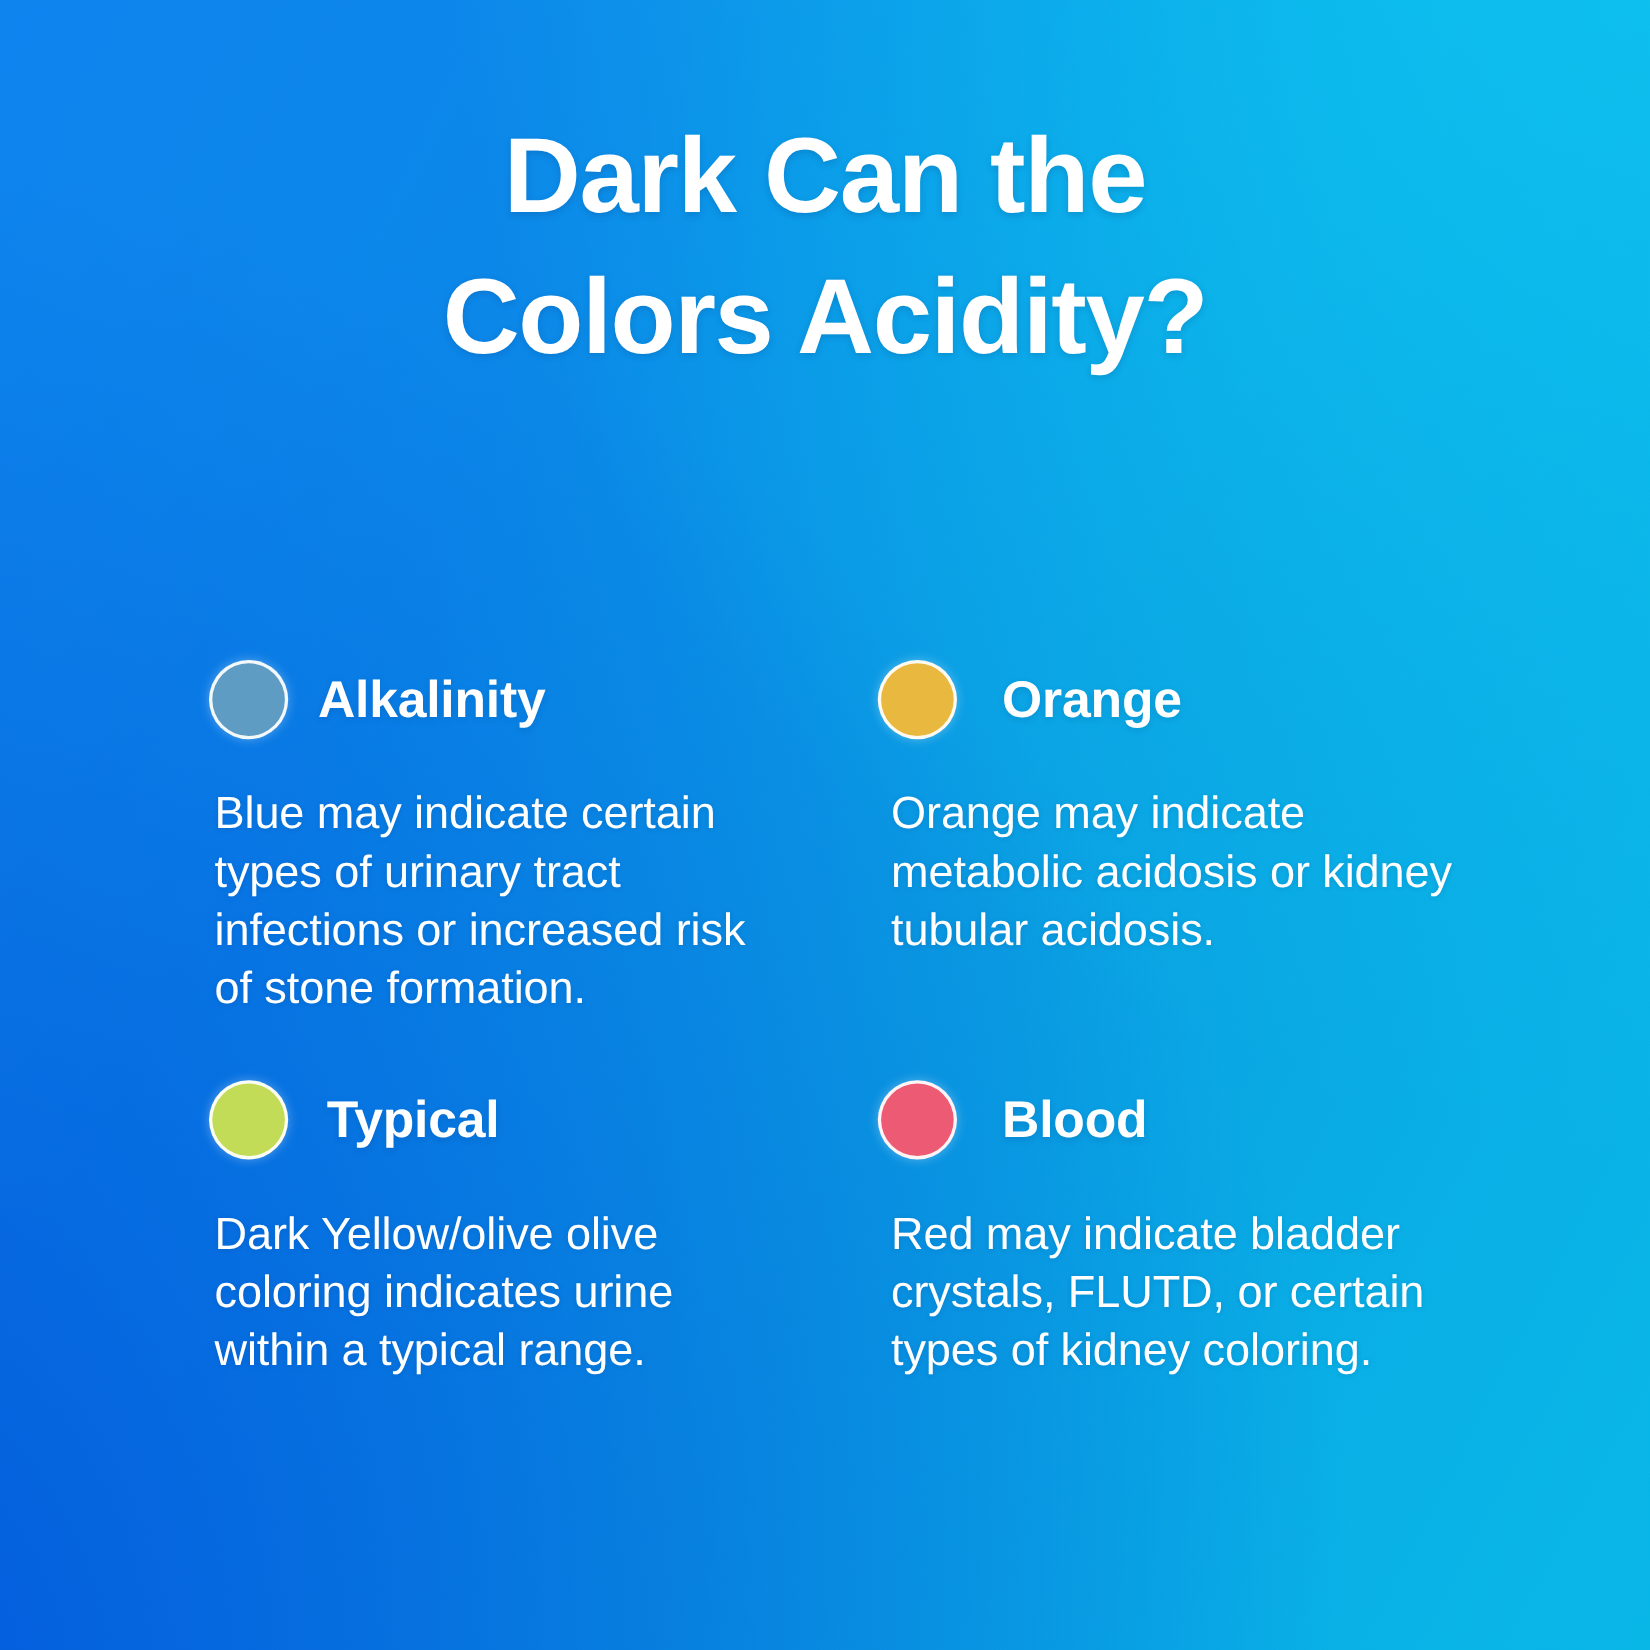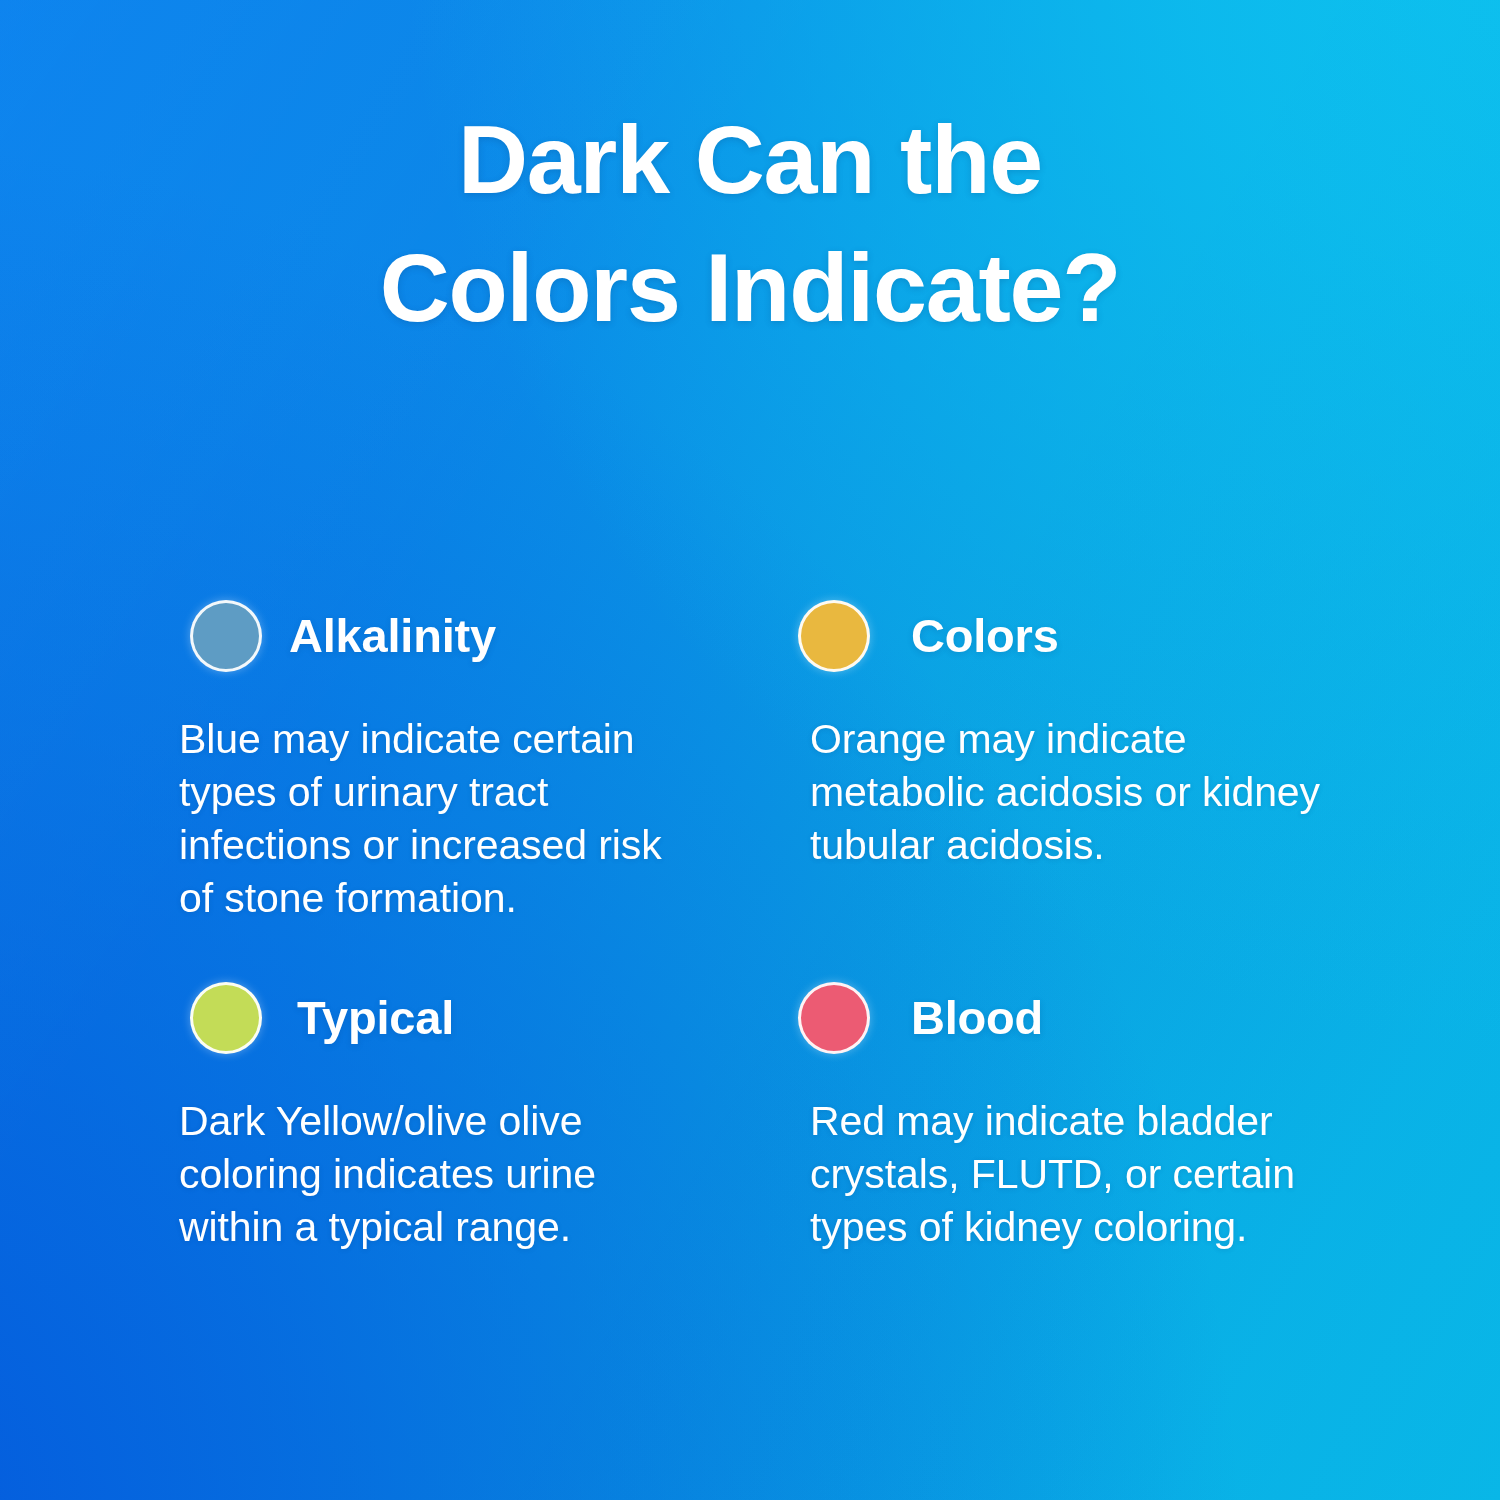--- a/index.html
+++ b/index.html
@@ -120,47 +120,47 @@
 
   
   .item.alkalinity .item-head { margin-left: 12px; }
   .item.acidity    .item-head { margin-left: 12px; }
   .item.typical    .item-head { margin-left: 12px; }
   .item.blood      .item-head { margin-left: 12px; }
   .item.acidity .item-label,
   .item.blood   .item-label { margin-left: 14px; }
   .item.typical .item-label { margin-left: 8px; }
 
-  .item-desc { margin-left: 1px; }
+  .item-desc { margin-left: 17px; }
   .col-right .item-desc { margin-left: 24px; }
 </style>
 </head>
 <body>
 
 <div id="poster">
 
   <div class="title-block">
     <span class="title-line">Dark Can the</span>
-    <span class="title-line">Colors Indicate?</span>
+    <span class="title-line">Colors Acidity?</span>
   </div>
 
   <div class="items-grid">
 
     <div class="item alkalinity col-left">
       <div class="item-head">
         <span class="swatch" style="background: rgb(94, 156, 196);"></span>
         <span class="item-label">Alkalinity</span>
       </div>
       <p class="item-desc">Blue may indicate certain types of urinary tract infections or increased risk of stone formation.</p>
     </div>
 
     <div class="item acidity col-right">
       <div class="item-head">
         <span class="swatch" style="background: rgb(233, 184, 63);"></span>
-        <span class="item-label">Colors</span>
+        <span class="item-label">Orange</span>
       </div>
       <p class="item-desc">Orange may indicate metabolic acidosis or kidney tubular acidosis.</p>
     </div>
 
     <div class="item typical col-left">
       <div class="item-head">
         <span class="swatch" style="background: rgb(195, 220, 87);"></span>
         <span class="item-label">Typical</span>
       </div>
       <p class="item-desc">Dark Yellow/olive olive coloring indicates urine within a typical range.</p>

